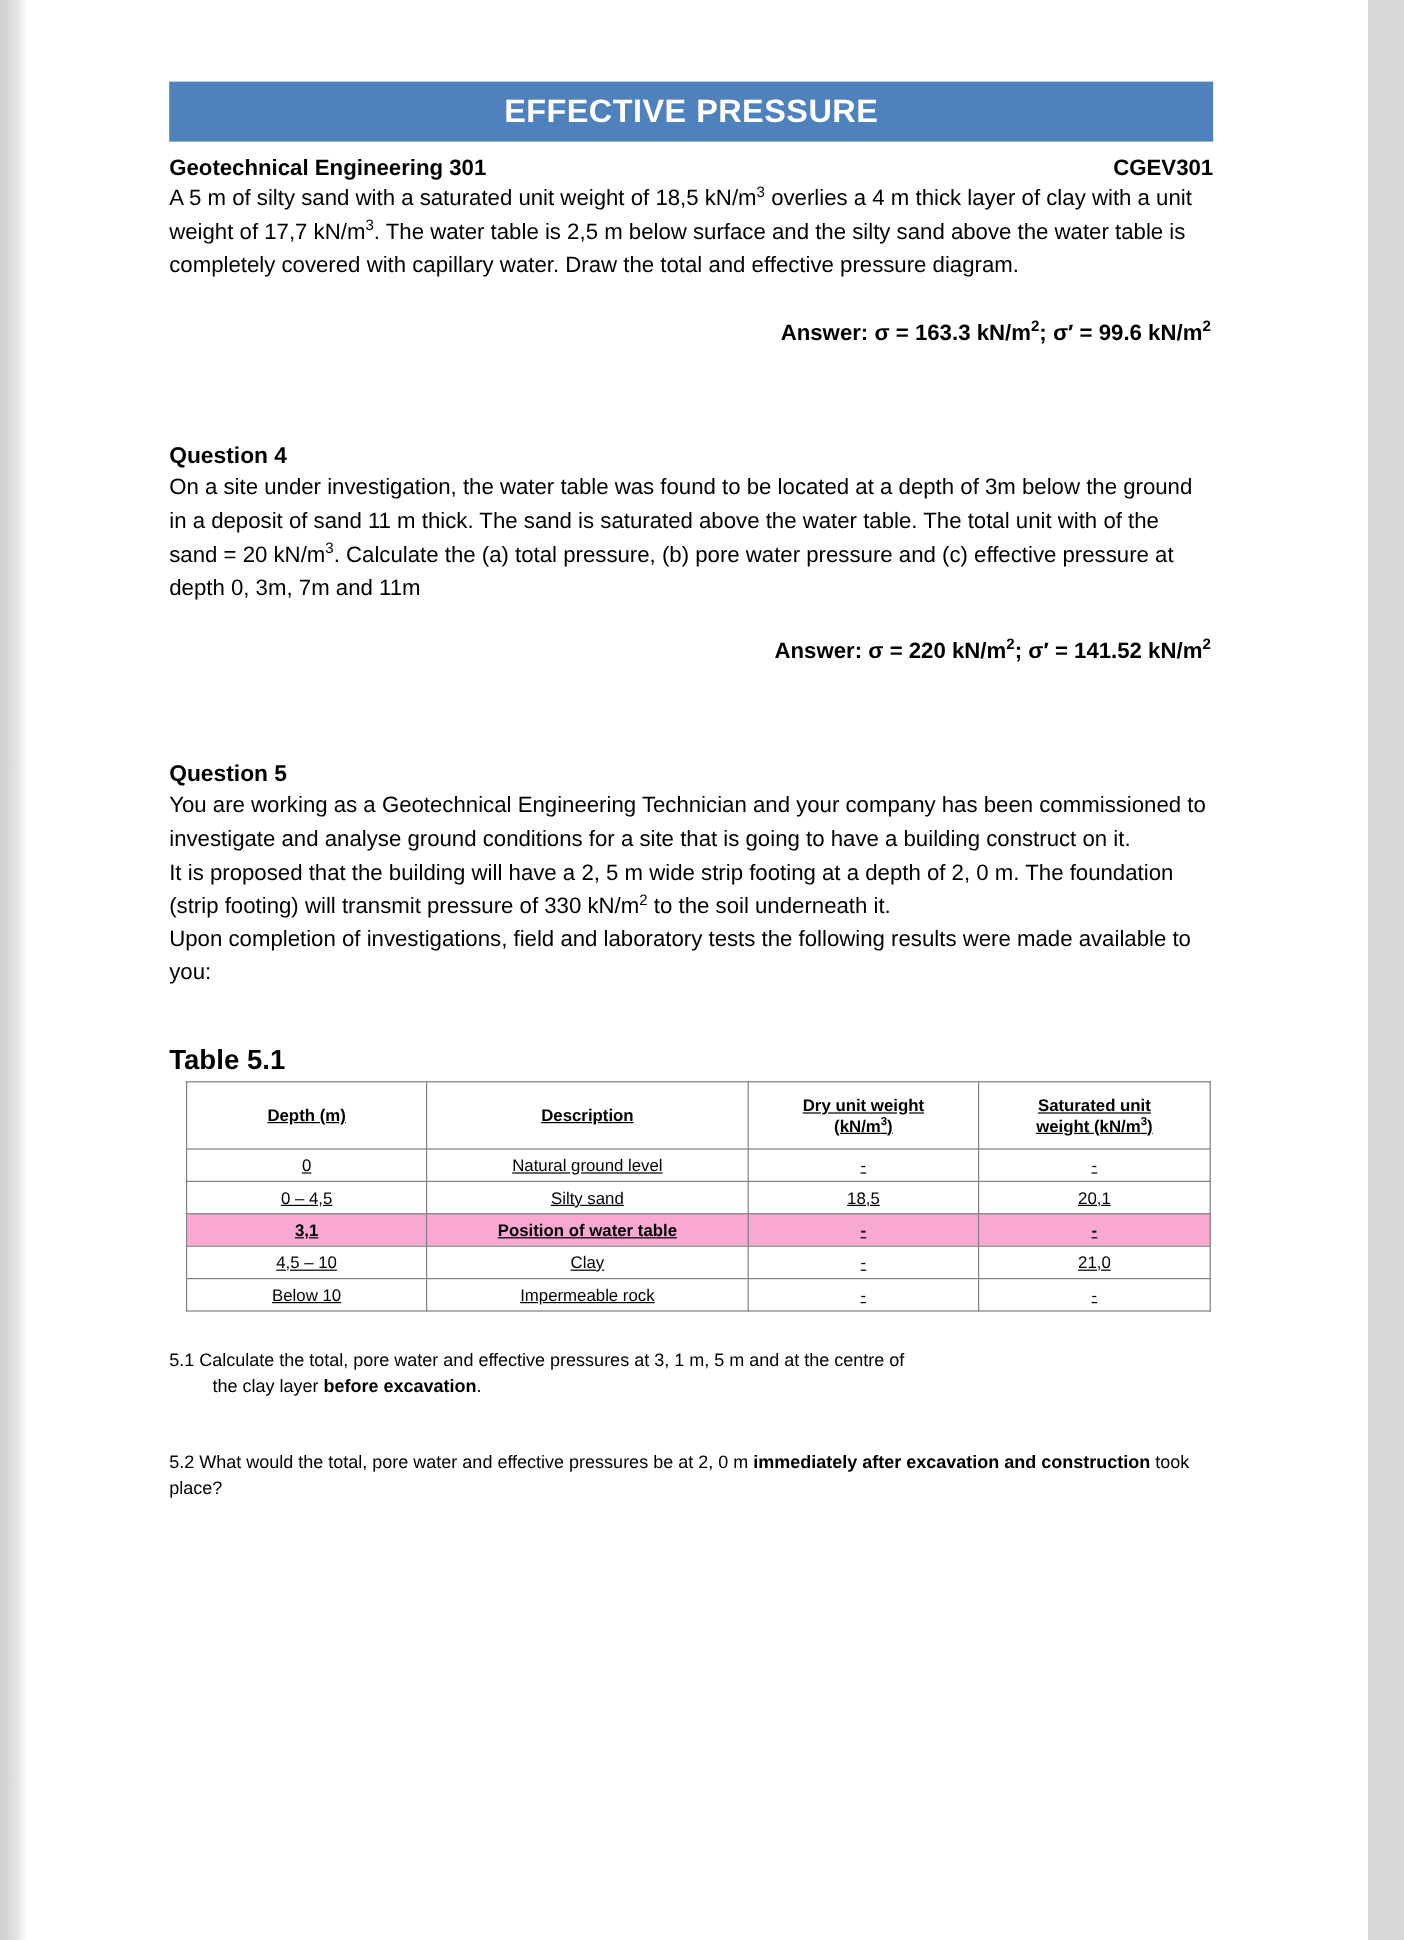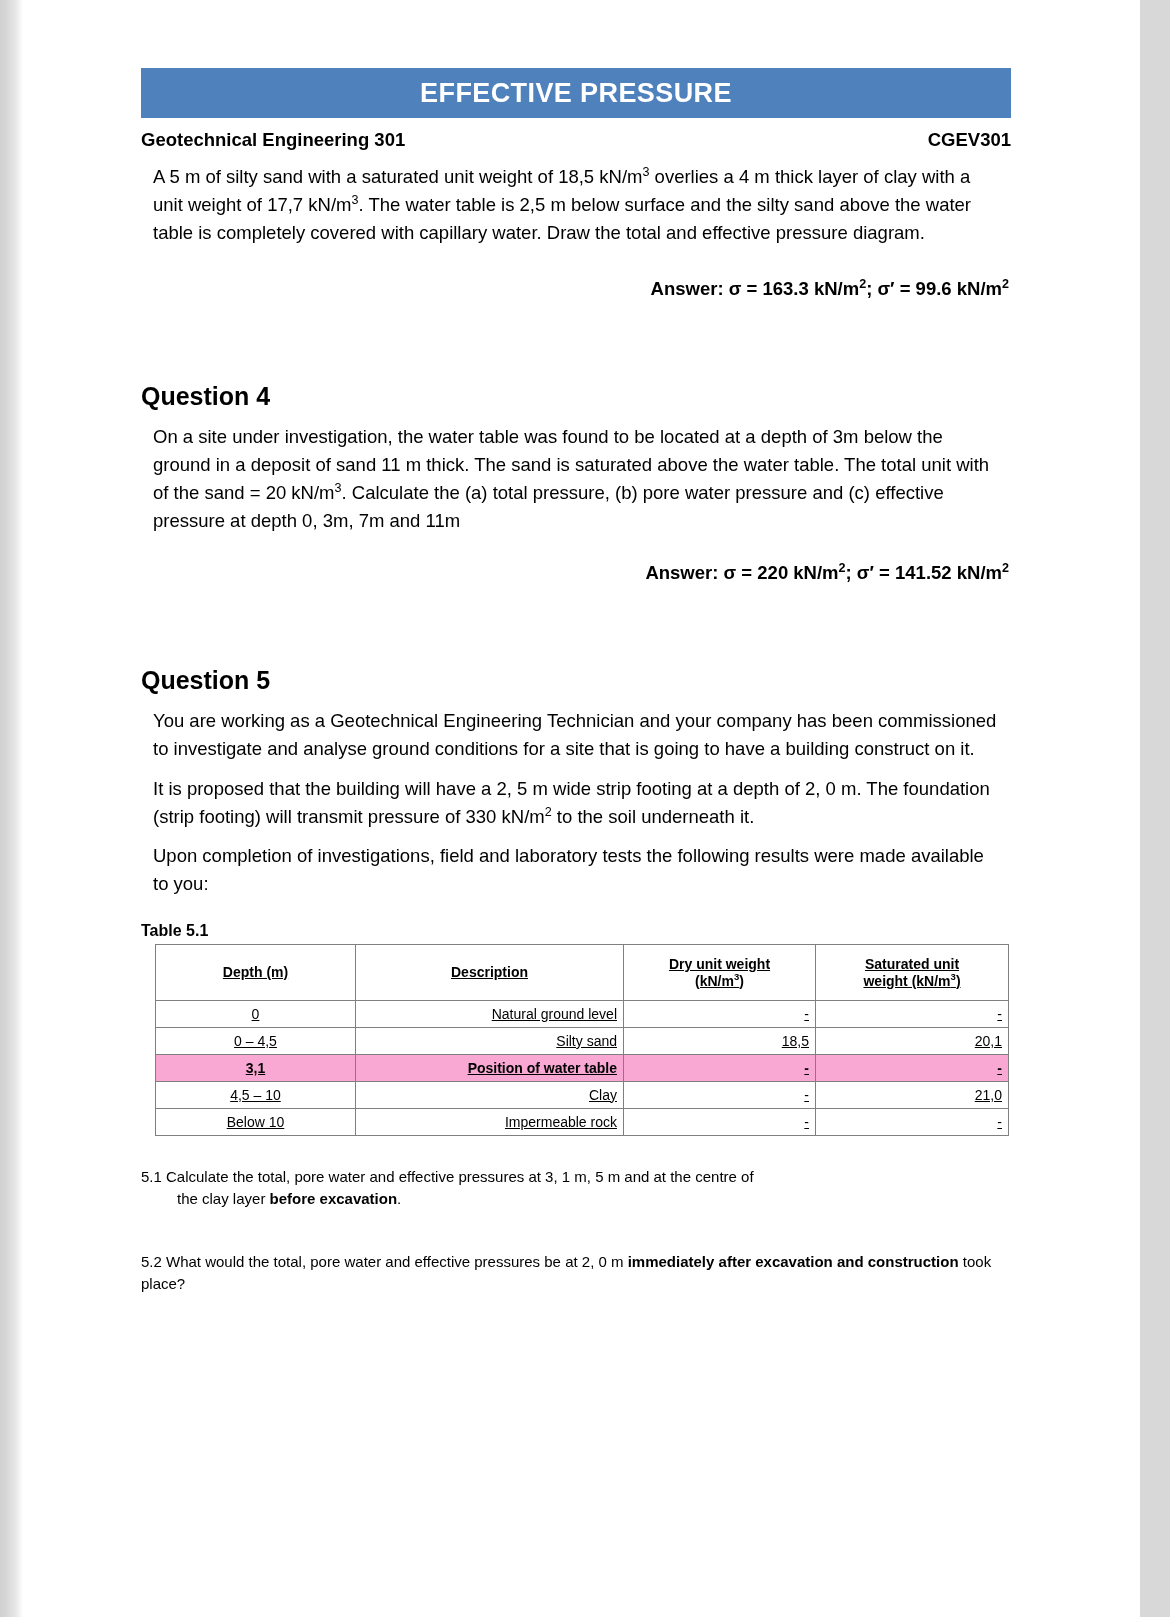--- a/index.html
+++ b/index.html
@@ -57,51 +57,51 @@
     font-size: 18.5px;
     font-weight: bold;
     color: #000;
   }
 
   
   p.body {
     font-size: 18.5px;
     line-height: 1.50;
     color: #000;
-    margin: 12px;
+    margin: 0;
   }
   .para-q3 { margin-top: 24px; }
   .answer {
     font-size: 18.5px;
     font-weight: bold;
     text-align: right;
     margin: 0;
     padding-right: 2px;
   }
   .answer-q3 { margin-top: 32px; }
   .q-heading {
-    font-size: 25px;
+    font-size: 19px;
     font-weight: bold;
     margin: 0;
   }
   .gap-q4 { margin-top: 82px; }
   .q4-para { margin-top: 28px; }
   .answer-q4 { margin-top: 28px; }
   .gap-q5 { margin-top: 82px; }
   .q5-p1 { margin-top: 28px; }
   .q5-p2 { margin-top: 30px; }
   .q5-p3 { margin-top: 30px; }
 
   sup { font-size: 0.68em; vertical-align: super; line-height: 0; }
 
   
   .table-caption {
-    font-size: 16px;
-    font-weight: bold;
-    margin-top: 24px;
+    font-size: 23px;
+    font-weight: bold;
+    margin-top: 46px;
     margin-bottom: 4px;
   }
   table.data-table {
     border-collapse: collapse;
     width: 853px;
     margin-left: 14px;
     font-size: 14px;
     table-layout: fixed;
     text-decoration: underline;
   }
@@ -120,21 +120,21 @@
     height: 56px;
     line-height: 1.22;
     padding-top: 3px;
   }
   .col-depth { width: 200px; }
   .col-desc  { width: 268px; }
   .col-dry   { width: 192px; }
   .col-sat   { width: 193px; }
 
   td.depth-cell { text-align: center; }
-  td.desc-cell, td.num-cell { text-align: right; padding-left: 9px; margin-left: 46px; }
+  td.desc-cell, td.num-cell { text-align: center; padding-left: 9px; margin-left: 46px; }
 
   tr.row-highlight td {
     background: #f9a8d4;
     font-weight: bold;
   }
 
   
   .sub-q {
     font-size: 15px;
     line-height: 1.50;

